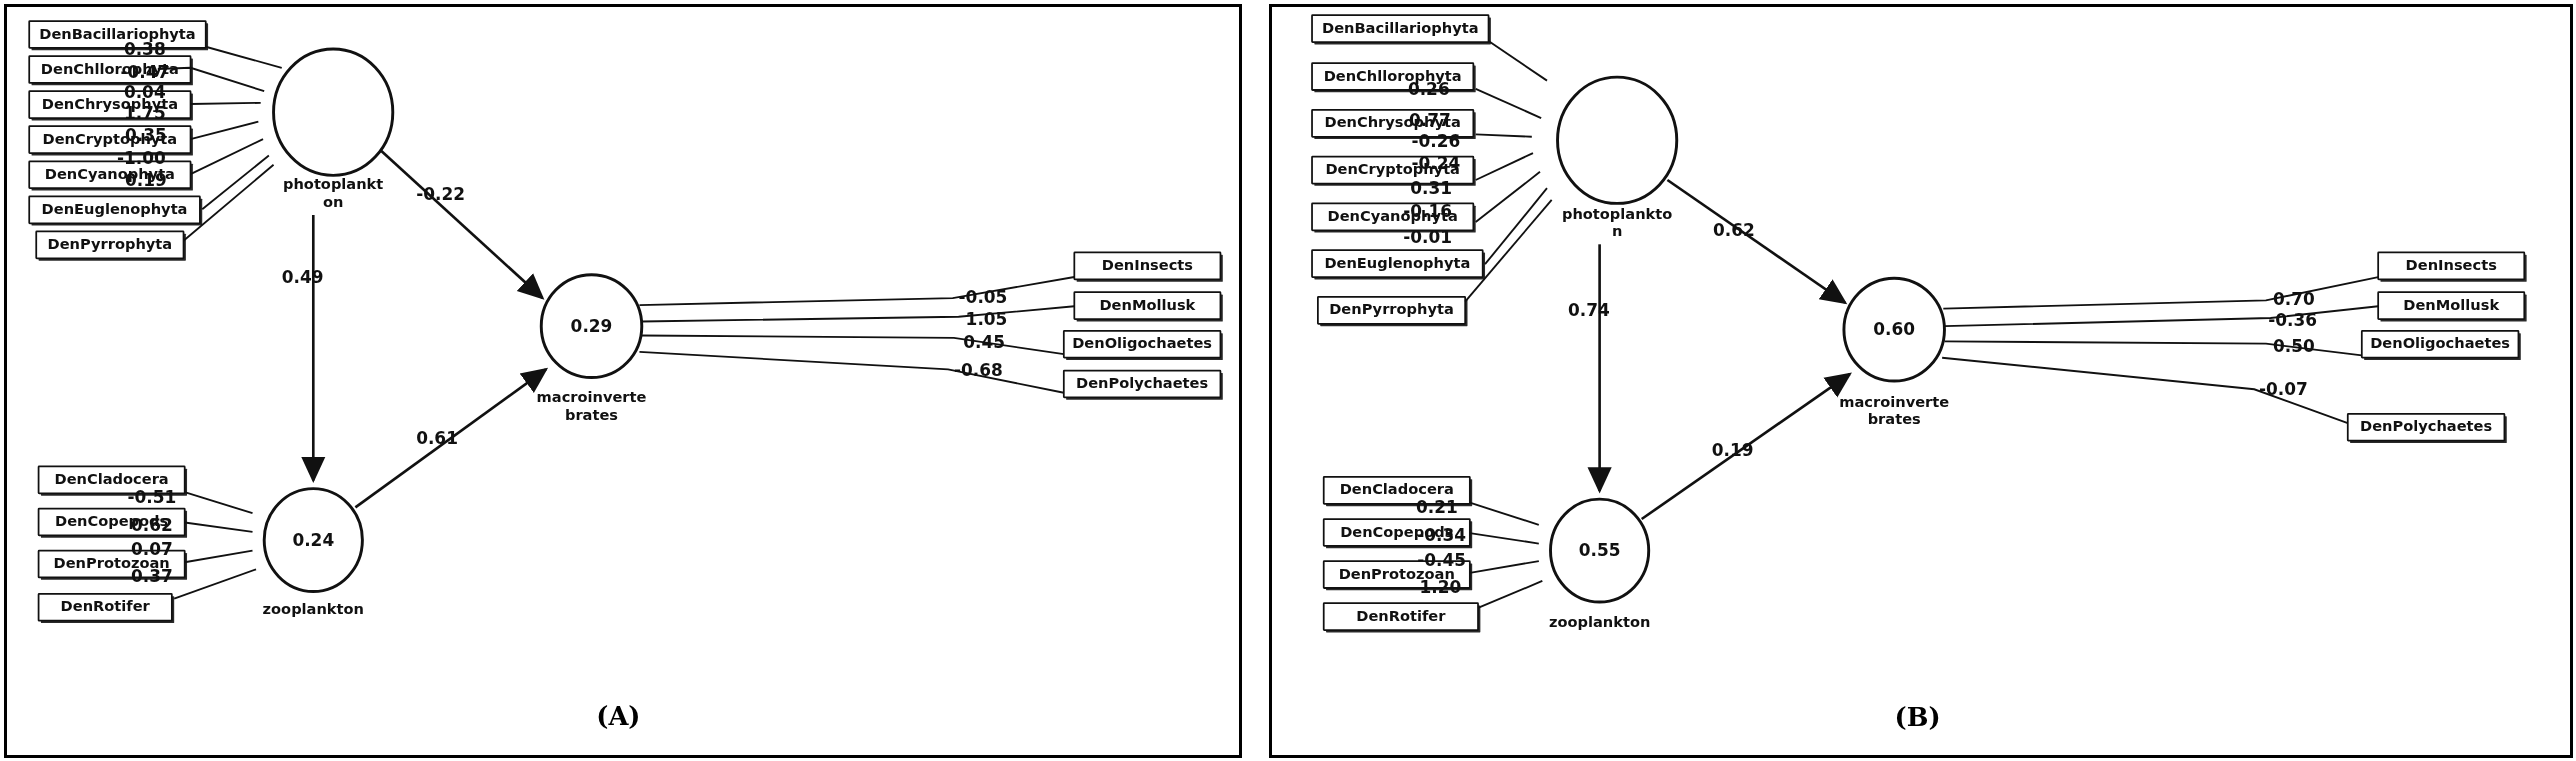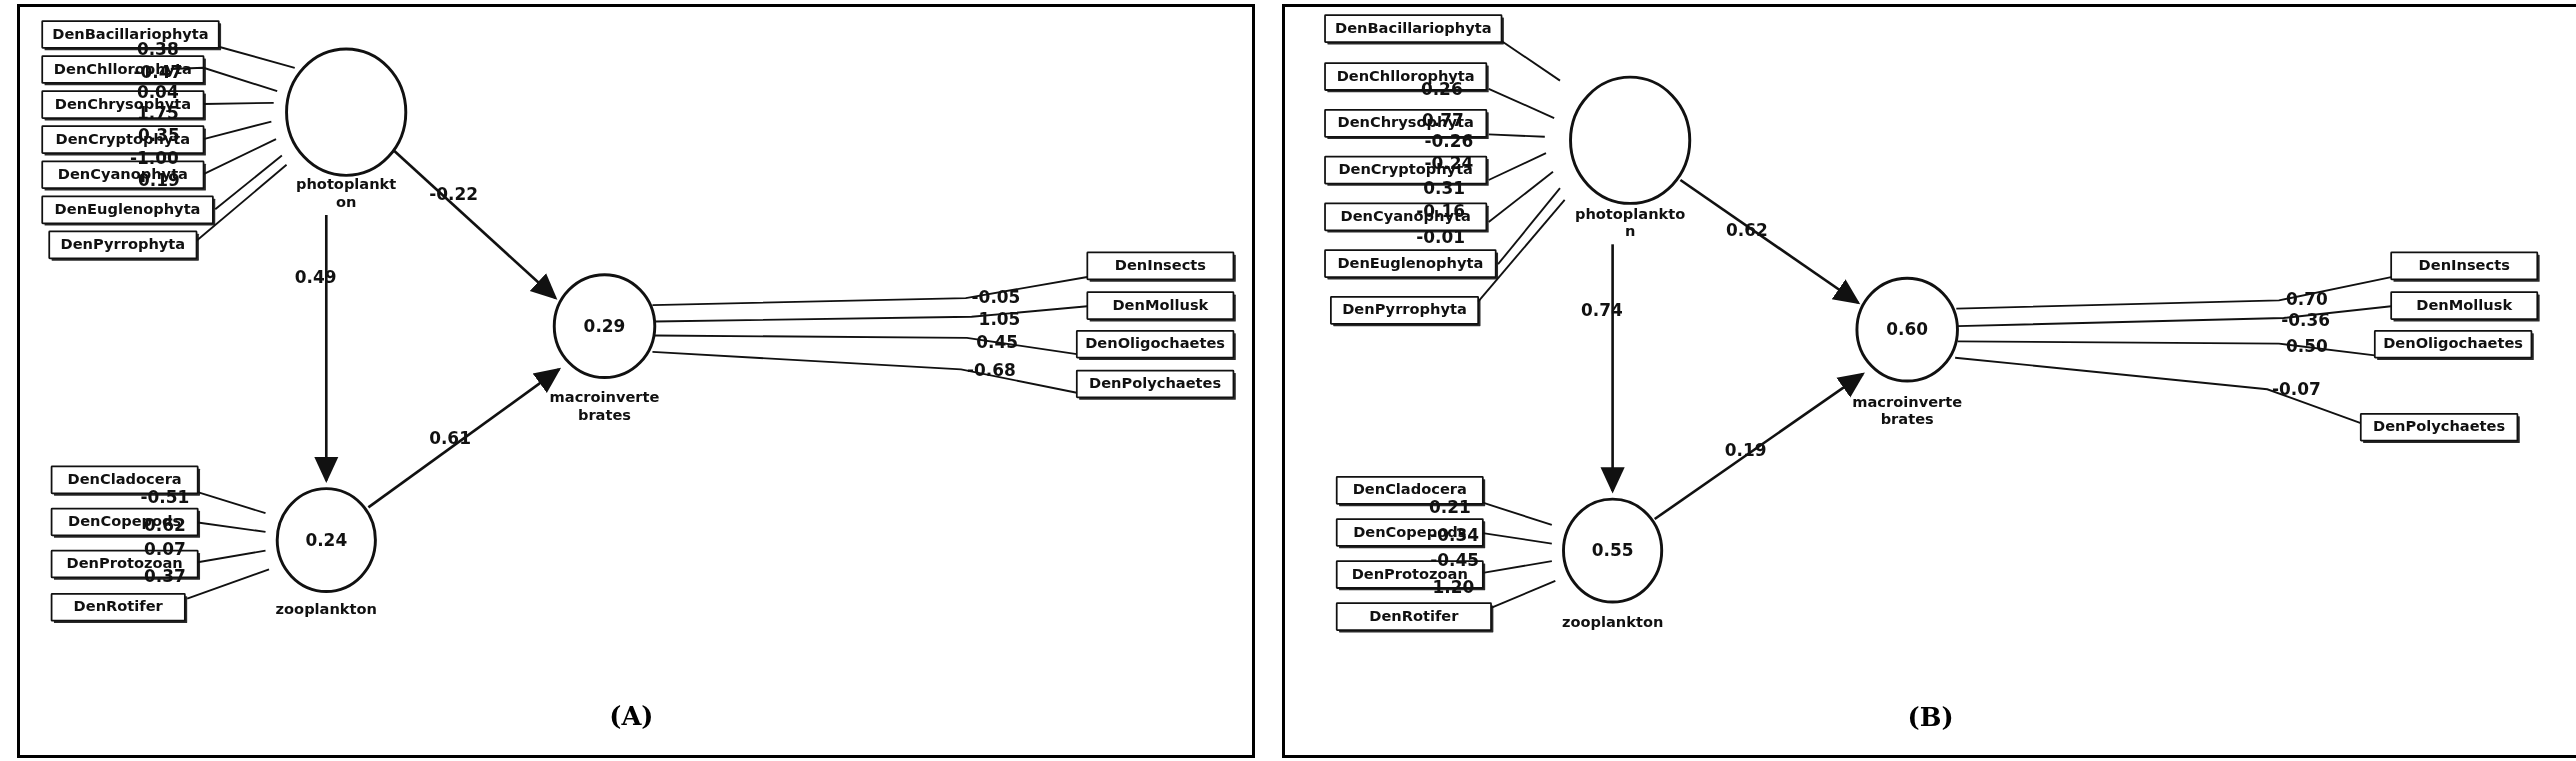--- a/index.html
+++ b/index.html
@@ -1,19 +1,19 @@
 <!DOCTYPE html>
 <html style="font-size:9.4px"><head>
 <meta charset="utf-8">
 <style>
   html,body{margin:0;padding:0;background:#ffffff;}
   body{font-family:"DejaVu Sans", sans-serif;}
   #stage{position:relative;width:2576px;height:761px;background:#ffffff;overflow:hidden;}
   .frame{position:absolute;box-sizing:border-box;}
-  .panel-border{border:3.5px solid #000;margin-left:13px;}
+  .panel-border{border:3.5px solid #000;}
   svg{display:block;}
   .obox{fill:#ffffff;stroke:#111;stroke-width:3;}
   .oboxshadow{fill:#2a2a2a;}
   .oval{fill:#ffffff;stroke:#111;stroke-width:5;}
   .edge{stroke:#111;stroke-width:3.2;fill:none;}
   .edge-thick{stroke:#111;stroke-width:4.5;fill:none;}
   .lbl{font-family:"DejaVu Sans", sans-serif;font-weight:bold;fill:#111;}
   .boxlbl{font-size:25px;}
   .coef{font-size:29px;}
   .node-name{font-size:25px;}

